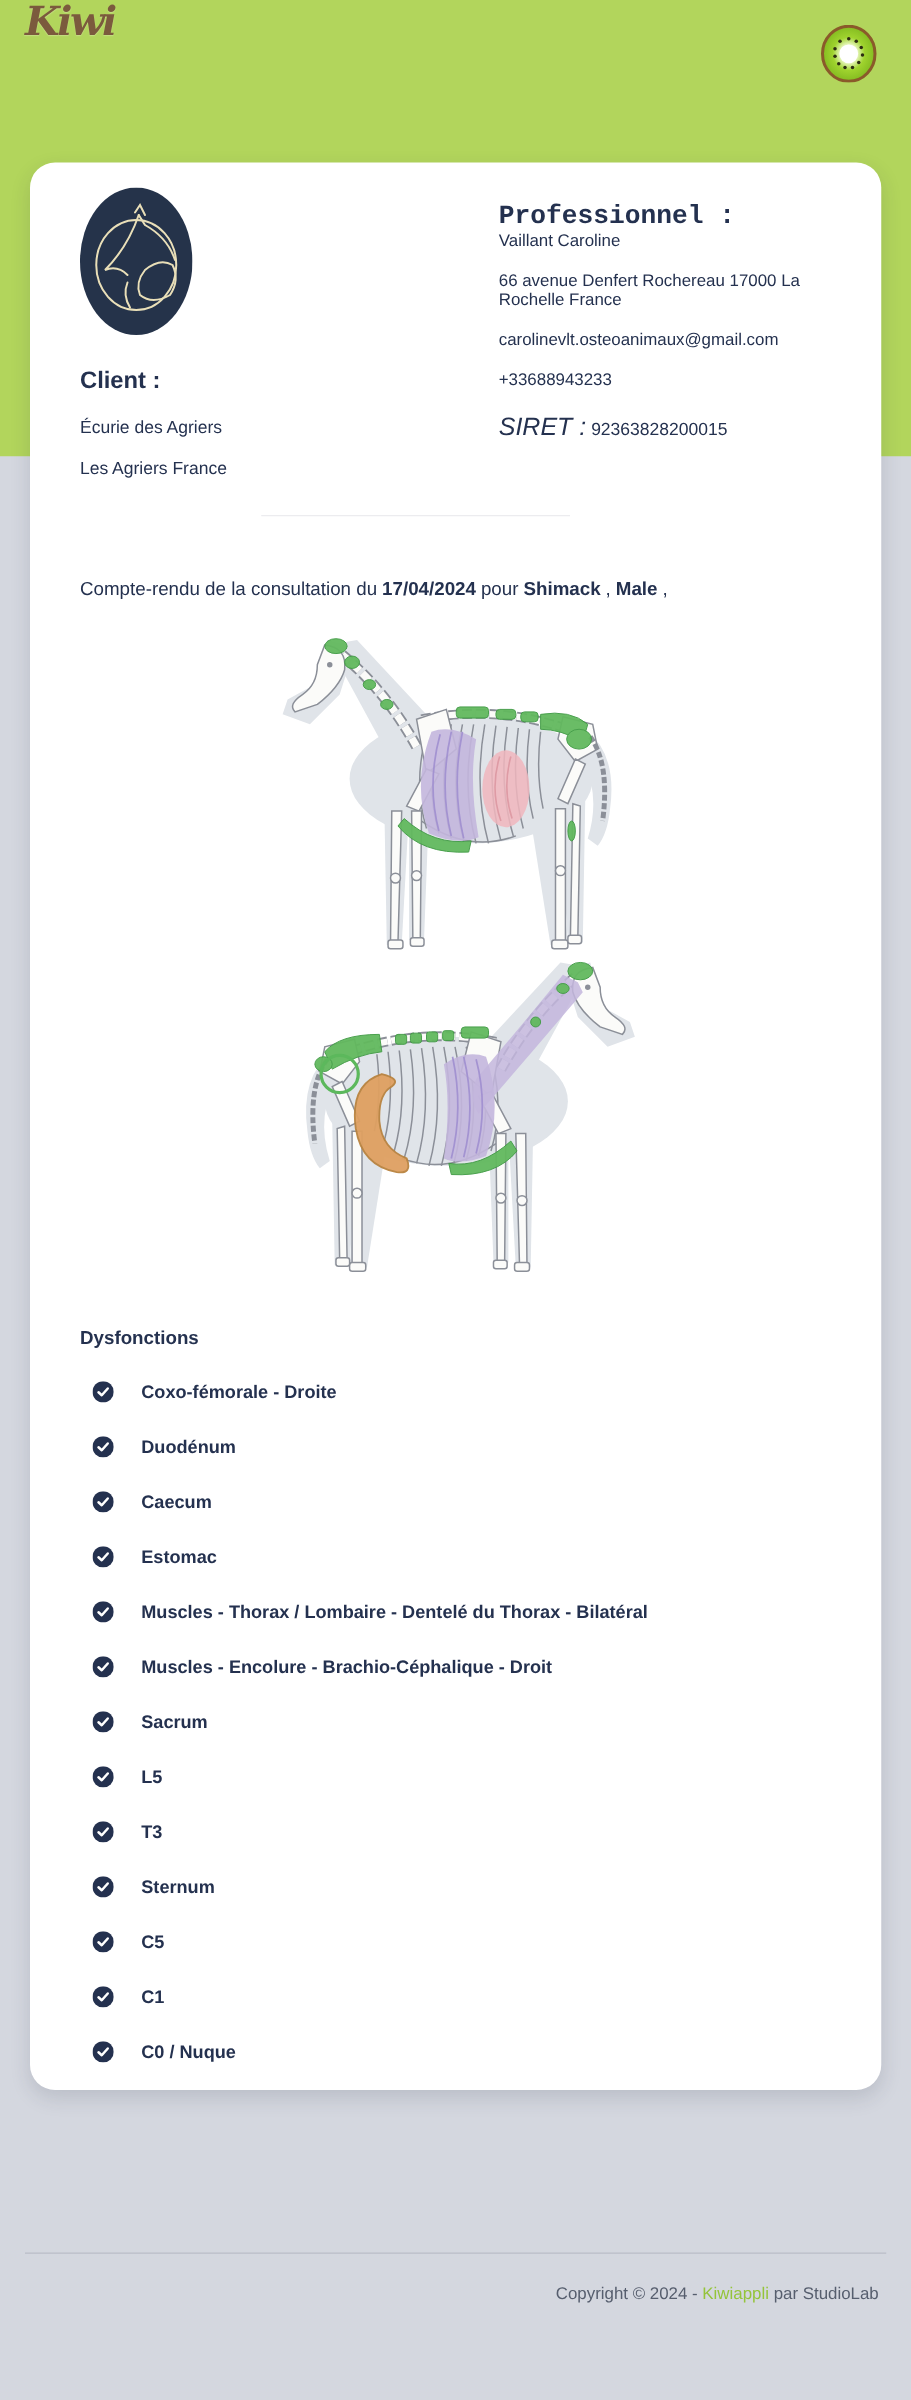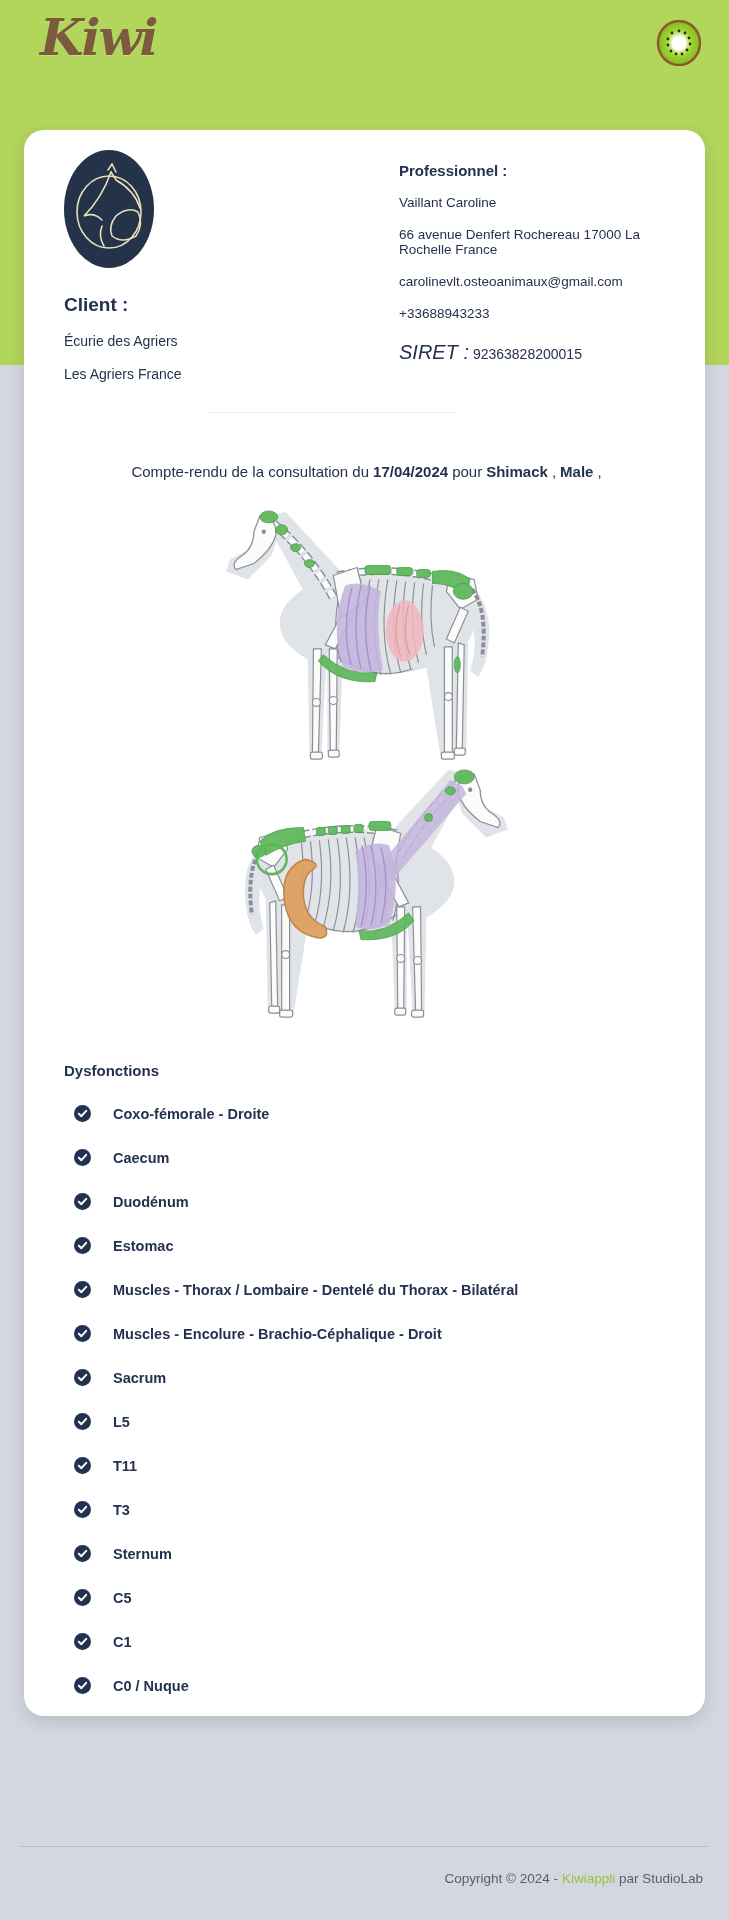--- a/index.html
+++ b/index.html
@@ -20,28 +20,27 @@
     font-family:"Liberation Sans", sans-serif;
     color:var(--navy);
   }
   
   .app-header{
     height:365px;
     background:var(--header-green);
     position:relative;
   }
   .brand{
-    position:absolute;left:20px;top:10px;
+    position:absolute;left:20px;top:0;
     font-family:"DejaVu Serif", serif;
     font-style:italic;font-weight:bold;
-    font-size:50px;line-height:1.1;
+    font-size:32px;line-height:1.1;
     color:var(--brand-brown);
     text-shadow:0 1px 1px rgba(255,255,255,.25);
     letter-spacing:-2px;
-    margin-left:20px;
   }
   .kiwi-fruit{position:absolute;right:27px;top:20px;width:46px;height:46px;}
   
   .report-card{
     width:681px;
     margin:-235px auto 0 24px;
     background:var(--card-bg);
     border-radius:20px;
     box-shadow:0 6px 16px rgba(40,50,70,.15);
     padding:20px 36px 22px 40px;
@@ -49,31 +48,31 @@
   }
   .card-top{
     display:grid;
     grid-template-columns:335px 1fr;
     align-items:start;
   }
   .clinic-logo{width:90px;height:118px;display:block;}
   .client-block .label{font-weight:bold;font-size:19px;margin-top:26px;}
   .client-block p.val{font-size:14px;margin-top:17px;}
   .pro-block{padding-top:12px;}
-  .pro-block .label{font-weight:bold;font-size:15px;margin-bottom:16px;}
+  .pro-block .label{font-weight:bold;font-size:21px;font-family:Liberation Mono, monospace;}
   .pro-block p.val{font-size:13.5px;margin-bottom:17px;}
   .siret-line{font-size:14px;margin-top:20px;}
   .siret-line .siret-label{font-style:italic;font-size:20px;}
   .mid-divider{
     border:none;border-top:1px solid #ececef;
     width:247px;margin:30px 0 0 145px;
   }
   .consult-line{
     margin-top:50px;
-    display:flex;justify-content:center;flex-wrap:wrap;gap:4px;
+    display:flex;flex-wrap:wrap;gap:4px;
     font-size:15px;
   }
   .consult-line .b{font-weight:bold;}
   
   .figures{display:flex;flex-direction:column;align-items:center;margin-top:26px;}
   .horse-fig{width:310px;height:258px;display:block;}
   
   .dys-title{font-weight:bold;font-size:15px;margin-top:40px;}
   .dys-list{list-style:none;margin-top:26px;}
   .dys-item{display:flex;align-items:center;gap:22px;margin-bottom:27px;padding-left:10px;}
@@ -306,40 +305,40 @@
       <span class="dys-label">Coxo-fémorale - Droite</span>
     </li>
 
     <li class="dys-item">
       <span class="check">
         <svg viewBox="0 0 17 17" width="17" height="17">
           <circle cx="8.5" cy="8.5" r="8.5" fill="#24314f"></circle>
           <path d="M4.8 8.8 L7.4 11.2 L12.2 5.8" stroke="#ffffff" stroke-width="2" fill="none" stroke-linecap="round" stroke-linejoin="round"></path>
         </svg>
       </span>
+      <span class="dys-label">Duodénum</span>
+    </li>
+
+    <li class="dys-item">
+      <span class="check">
+        <svg viewBox="0 0 17 17" width="17" height="17">
+          <circle cx="8.5" cy="8.5" r="8.5" fill="#24314f"></circle>
+          <path d="M4.8 8.8 L7.4 11.2 L12.2 5.8" stroke="#ffffff" stroke-width="2" fill="none" stroke-linecap="round" stroke-linejoin="round"></path>
+        </svg>
+      </span>
       <span class="dys-label">Caecum</span>
     </li>
 
     <li class="dys-item">
       <span class="check">
         <svg viewBox="0 0 17 17" width="17" height="17">
           <circle cx="8.5" cy="8.5" r="8.5" fill="#24314f"></circle>
           <path d="M4.8 8.8 L7.4 11.2 L12.2 5.8" stroke="#ffffff" stroke-width="2" fill="none" stroke-linecap="round" stroke-linejoin="round"></path>
         </svg>
       </span>
-      <span class="dys-label">Duodénum</span>
-    </li>
-
-    <li class="dys-item">
-      <span class="check">
-        <svg viewBox="0 0 17 17" width="17" height="17">
-          <circle cx="8.5" cy="8.5" r="8.5" fill="#24314f"></circle>
-          <path d="M4.8 8.8 L7.4 11.2 L12.2 5.8" stroke="#ffffff" stroke-width="2" fill="none" stroke-linecap="round" stroke-linejoin="round"></path>
-        </svg>
-      </span>
       <span class="dys-label">Estomac</span>
     </li>
 
     <li class="dys-item">
       <span class="check">
         <svg viewBox="0 0 17 17" width="17" height="17">
           <circle cx="8.5" cy="8.5" r="8.5" fill="#24314f"></circle>
           <path d="M4.8 8.8 L7.4 11.2 L12.2 5.8" stroke="#ffffff" stroke-width="2" fill="none" stroke-linecap="round" stroke-linejoin="round"></path>
         </svg>
       </span>
@@ -370,29 +369,20 @@
       <span class="check">
         <svg viewBox="0 0 17 17" width="17" height="17">
           <circle cx="8.5" cy="8.5" r="8.5" fill="#24314f"></circle>
           <path d="M4.8 8.8 L7.4 11.2 L12.2 5.8" stroke="#ffffff" stroke-width="2" fill="none" stroke-linecap="round" stroke-linejoin="round"></path>
         </svg>
       </span>
       <span class="dys-label">L5</span>
     </li>
 
 
-    <li class="dys-item">
-      <span class="check">
-        <svg viewBox="0 0 17 17" width="17" height="17">
-          <circle cx="8.5" cy="8.5" r="8.5" fill="#24314f"></circle>
-          <path d="M4.8 8.8 L7.4 11.2 L12.2 5.8" stroke="#ffffff" stroke-width="2" fill="none" stroke-linecap="round" stroke-linejoin="round"></path>
-        </svg>
-      </span>
-      <span class="dys-label">T11</span>
-    </li>
 
     <li class="dys-item">
       <span class="check">
         <svg viewBox="0 0 17 17" width="17" height="17">
           <circle cx="8.5" cy="8.5" r="8.5" fill="#24314f"></circle>
           <path d="M4.8 8.8 L7.4 11.2 L12.2 5.8" stroke="#ffffff" stroke-width="2" fill="none" stroke-linecap="round" stroke-linejoin="round"></path>
         </svg>
       </span>
       <span class="dys-label">T3</span>
     </li>

